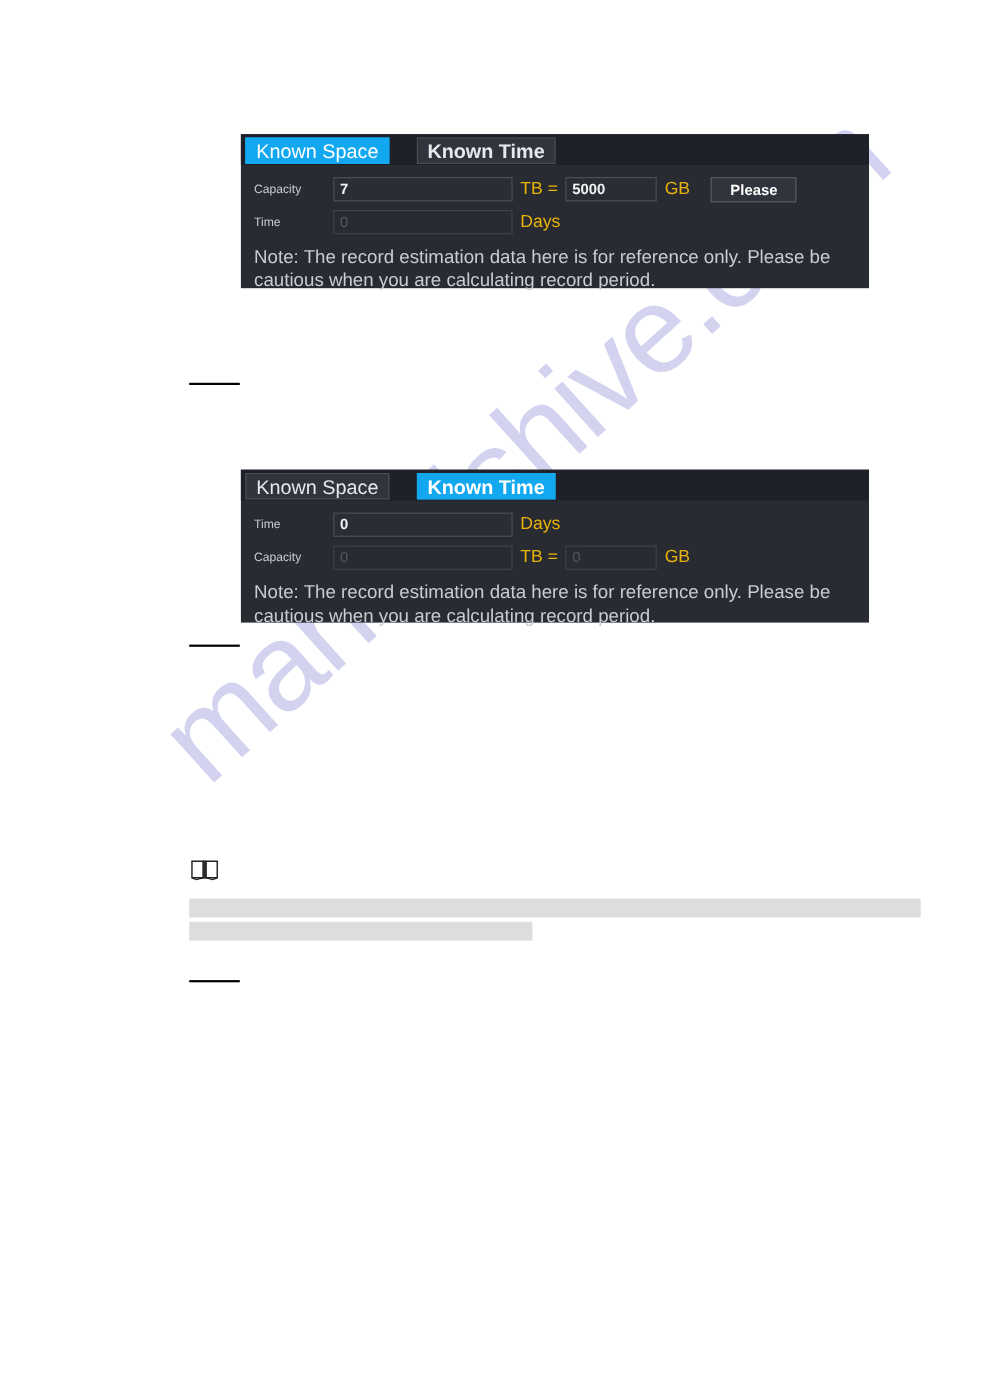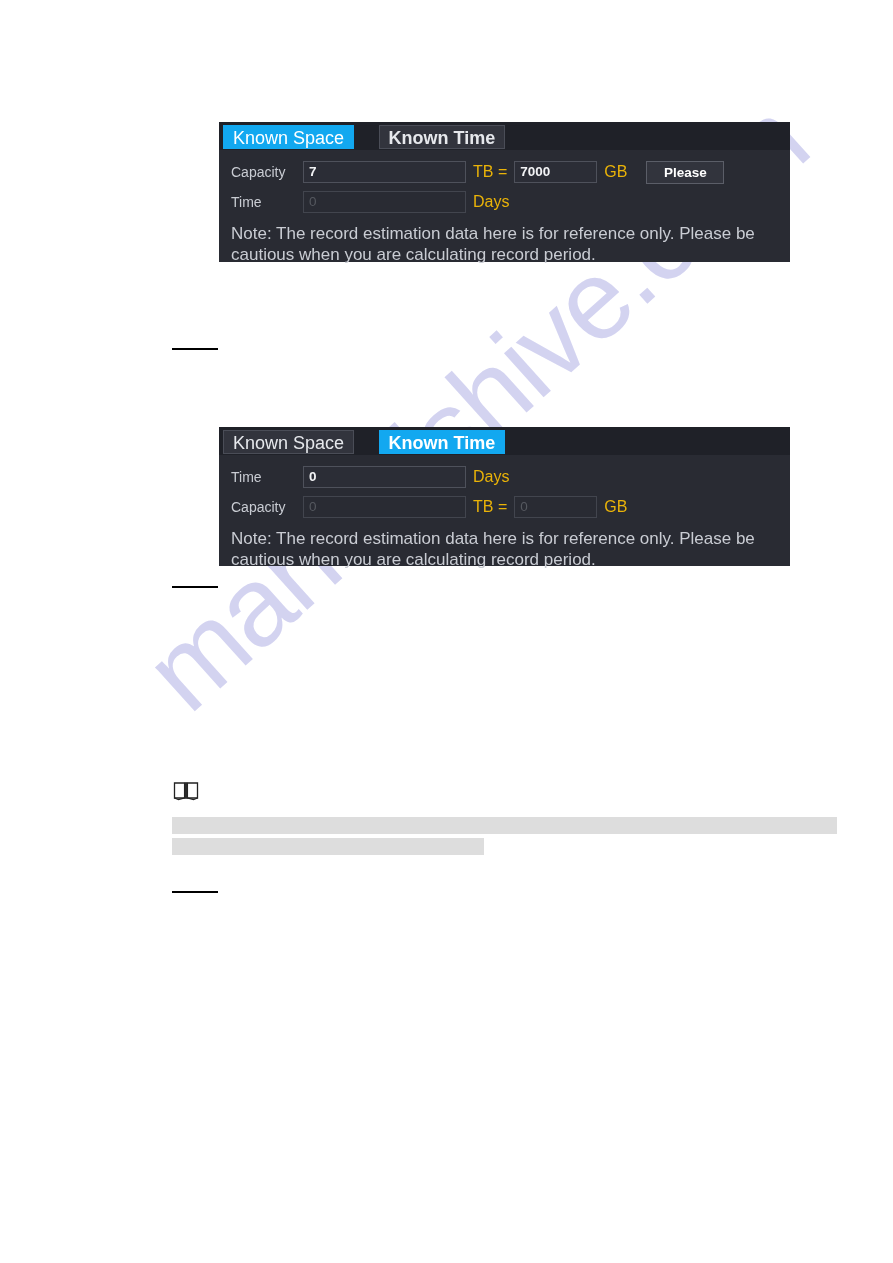--- a/index.html
+++ b/index.html
@@ -90,21 +90,21 @@
   }
   .form-row {
     display: flex;
     align-items: center;
     height: 30px;
     padding-left: 12px;
   }
   .row-label {
     width: 72px;
     flex: 0 0 72px;
-    font-size: 14px;
+    font-size: 11px;
     color: #c9ccd3;
   }
   .field {
     box-sizing: border-box;
     height: 22px;
     line-height: 20px;
     background: #2b2d36;
     border: 1px solid #4e515b;
     font-size: 13.5px;
     color: #f2f3f5;
@@ -189,21 +189,21 @@
     <div class="tab active">Known Space</div>
     <div class="tab">Known Time</div>
   </div>
 
   <div class="panel-body">
 
     <div class="form-row">
       <div class="row-label">Capacity</div>
       <div class="field wide">7</div>
       <div class="unit">TB =</div>
-      <div class="field narrow">7000</div>
+      <div class="field narrow">5000</div>
       <div class="unit">GB</div>
       <div class="select-btn">Please</div>
     </div>
 
     <div class="form-row">
       <div class="row-label">Time</div>
       <div class="field wide disabled">0</div>
       <div class="unit">Days</div>
     </div>
 

